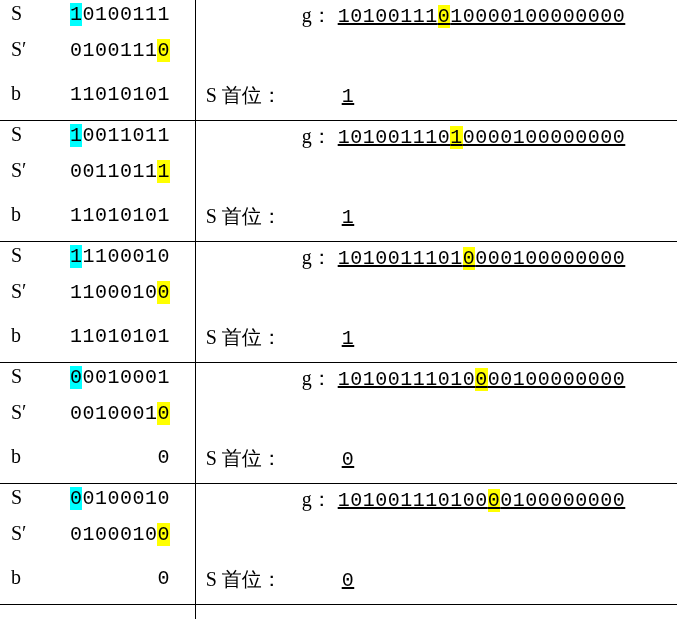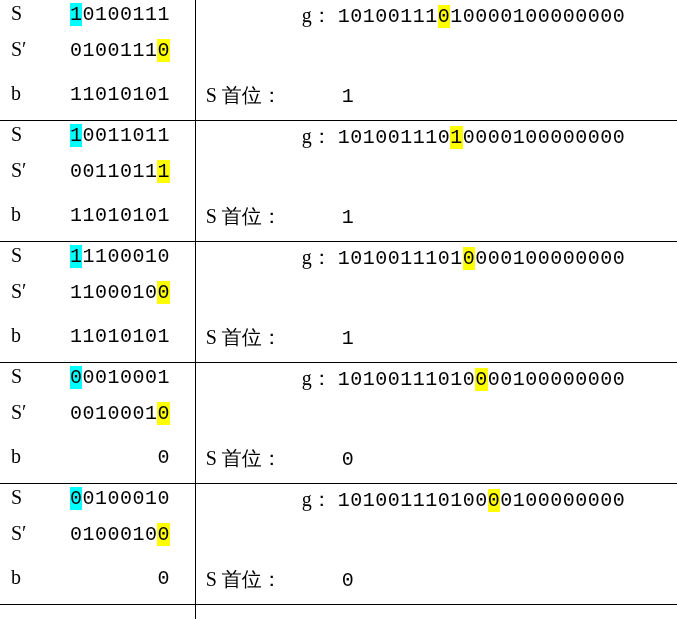--- a/index.html
+++ b/index.html
@@ -59,20 +59,21 @@
     width: 130px;
     display: inline-block;
     text-align: right;
     padding-right: 6px;
     white-space: pre;
   }
   .rval {
     font-family: Consolas, "Courier New", monospace;
     font-size: 20px;
     letter-spacing: 0.5px;
+    text-decoration: underline;
   }
   .hl-cyan {
     background: #00ffff;
   }
   .hl-yellow {
     background: #ffff00;
   }
   .dots {
     padding: 10px 6px 14px 6px;
     letter-spacing: -2px;

